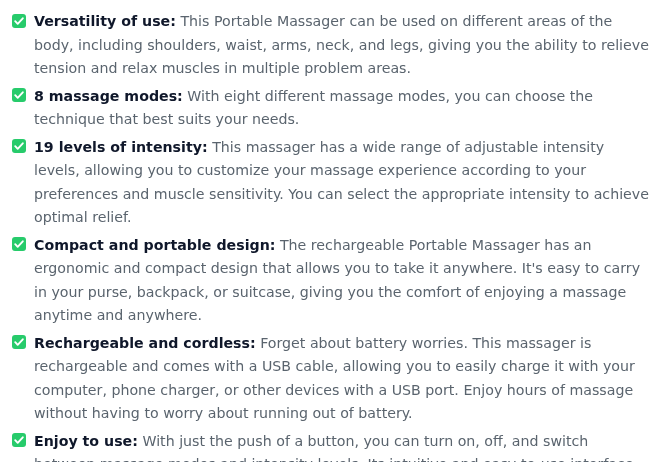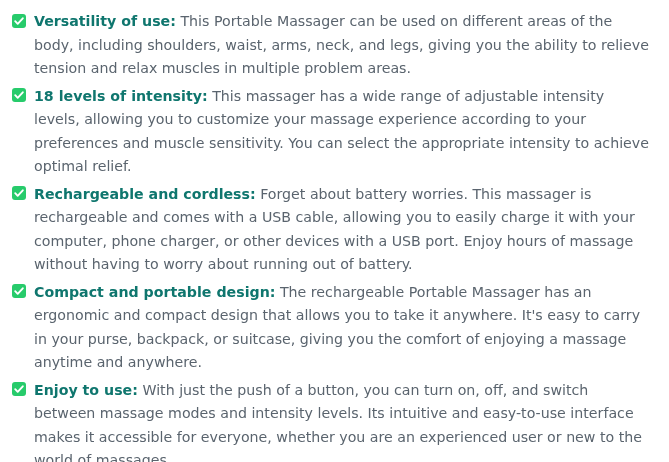--- a/index.html
+++ b/index.html
@@ -38,21 +38,21 @@
     background: #27cb6b;
     display: inline-block;
   }
   .check-icon svg {
     display: block;
     width: 14px;
     height: 14px;
   }
   .feature-title {
     font-weight: bold;
-    color: #0f766e;
+    color: #0f172a;
   }
   .feature-text {
     color: #5a646e;
   }
 </style>
 </head>
 <body>
 
 <ul class="feature-list">
   <li class="feature-item">
@@ -60,36 +60,43 @@
       <svg viewBox="0 0 14 14">
           <path d="M3.2 7.2 L5.7 9.8 L10.8 4.3" fill="none" stroke="#ffffff" stroke-width="1.9" stroke-linecap="round" stroke-linejoin="round"></path>
         </svg>
     </span><span class="feature-title">Versatility of use:</span><span class="feature-text"> This Portable Massager can be used on different areas of the body, including shoulders, waist, arms, neck, and legs, giving you the ability to relieve tension and relax muscles in multiple problem areas.</span>
   </li>
   <li class="feature-item">
     <span class="check-icon">
       <svg viewBox="0 0 14 14">
           <path d="M3.2 7.2 L5.7 9.8 L10.8 4.3" fill="none" stroke="#ffffff" stroke-width="1.9" stroke-linecap="round" stroke-linejoin="round"></path>
         </svg>
-    </span><span class="feature-title">18 levels of intensity:</span><span class="feature-text"> This massager has a wide range of adjustable intensity levels, allowing you to customize your massage experience according to your preferences and muscle sensitivity. You can select the appropriate intensity to achieve optimal relief.</span>
+    </span><span class="feature-title">8 massage modes:</span><span class="feature-text"> With eight different massage modes, you can choose the technique that best suits your needs.</span>
+  </li>
+  <li class="feature-item">
+    <span class="check-icon">
+      <svg viewBox="0 0 14 14">
+          <path d="M3.2 7.2 L5.7 9.8 L10.8 4.3" fill="none" stroke="#ffffff" stroke-width="1.9" stroke-linecap="round" stroke-linejoin="round"></path>
+        </svg>
+    </span><span class="feature-title">19 levels of intensity:</span><span class="feature-text"> This massager has a wide range of adjustable intensity levels, allowing you to customize your massage experience according to your preferences and muscle sensitivity. You can select the appropriate intensity to achieve optimal relief.</span>
+  </li>
+  <li class="feature-item">
+    <span class="check-icon">
+      <svg viewBox="0 0 14 14">
+          <path d="M3.2 7.2 L5.7 9.8 L10.8 4.3" fill="none" stroke="#ffffff" stroke-width="1.9" stroke-linecap="round" stroke-linejoin="round"></path>
+        </svg>
+    </span><span class="feature-title">Compact and portable design:</span><span class="feature-text"> The rechargeable Portable Massager has an ergonomic and compact design that allows you to take it anywhere. It's easy to carry in your purse, backpack, or suitcase, giving you the comfort of enjoying a massage anytime and anywhere.</span>
   </li>
   <li class="feature-item">
     <span class="check-icon">
       <svg viewBox="0 0 14 14">
           <path d="M3.2 7.2 L5.7 9.8 L10.8 4.3" fill="none" stroke="#ffffff" stroke-width="1.9" stroke-linecap="round" stroke-linejoin="round"></path>
         </svg>
     </span><span class="feature-title">Rechargeable and cordless:</span><span class="feature-text"> Forget about battery worries. This massager is rechargeable and comes with a USB cable, allowing you to easily charge it with your computer, phone charger, or other devices with a USB port. Enjoy hours of massage without having to worry about running out of battery.</span>
   </li>
   <li class="feature-item">
     <span class="check-icon">
       <svg viewBox="0 0 14 14">
           <path d="M3.2 7.2 L5.7 9.8 L10.8 4.3" fill="none" stroke="#ffffff" stroke-width="1.9" stroke-linecap="round" stroke-linejoin="round"></path>
         </svg>
-    </span><span class="feature-title">Compact and portable design:</span><span class="feature-text"> The rechargeable Portable Massager has an ergonomic and compact design that allows you to take it anywhere. It's easy to carry in your purse, backpack, or suitcase, giving you the comfort of enjoying a massage anytime and anywhere.</span>
-  </li>
-  <li class="feature-item">
-    <span class="check-icon">
-      <svg viewBox="0 0 14 14">
-          <path d="M3.2 7.2 L5.7 9.8 L10.8 4.3" fill="none" stroke="#ffffff" stroke-width="1.9" stroke-linecap="round" stroke-linejoin="round"></path>
-        </svg>
     </span><span class="feature-title">Enjoy to use:</span><span class="feature-text"> With just the push of a button, you can turn on, off, and switch between massage modes and intensity levels. Its intuitive and easy-to-use interface makes it accessible for everyone, whether you are an experienced user or new to the world of massages.</span>
   </li>
 </ul>
 
 </body></html>

